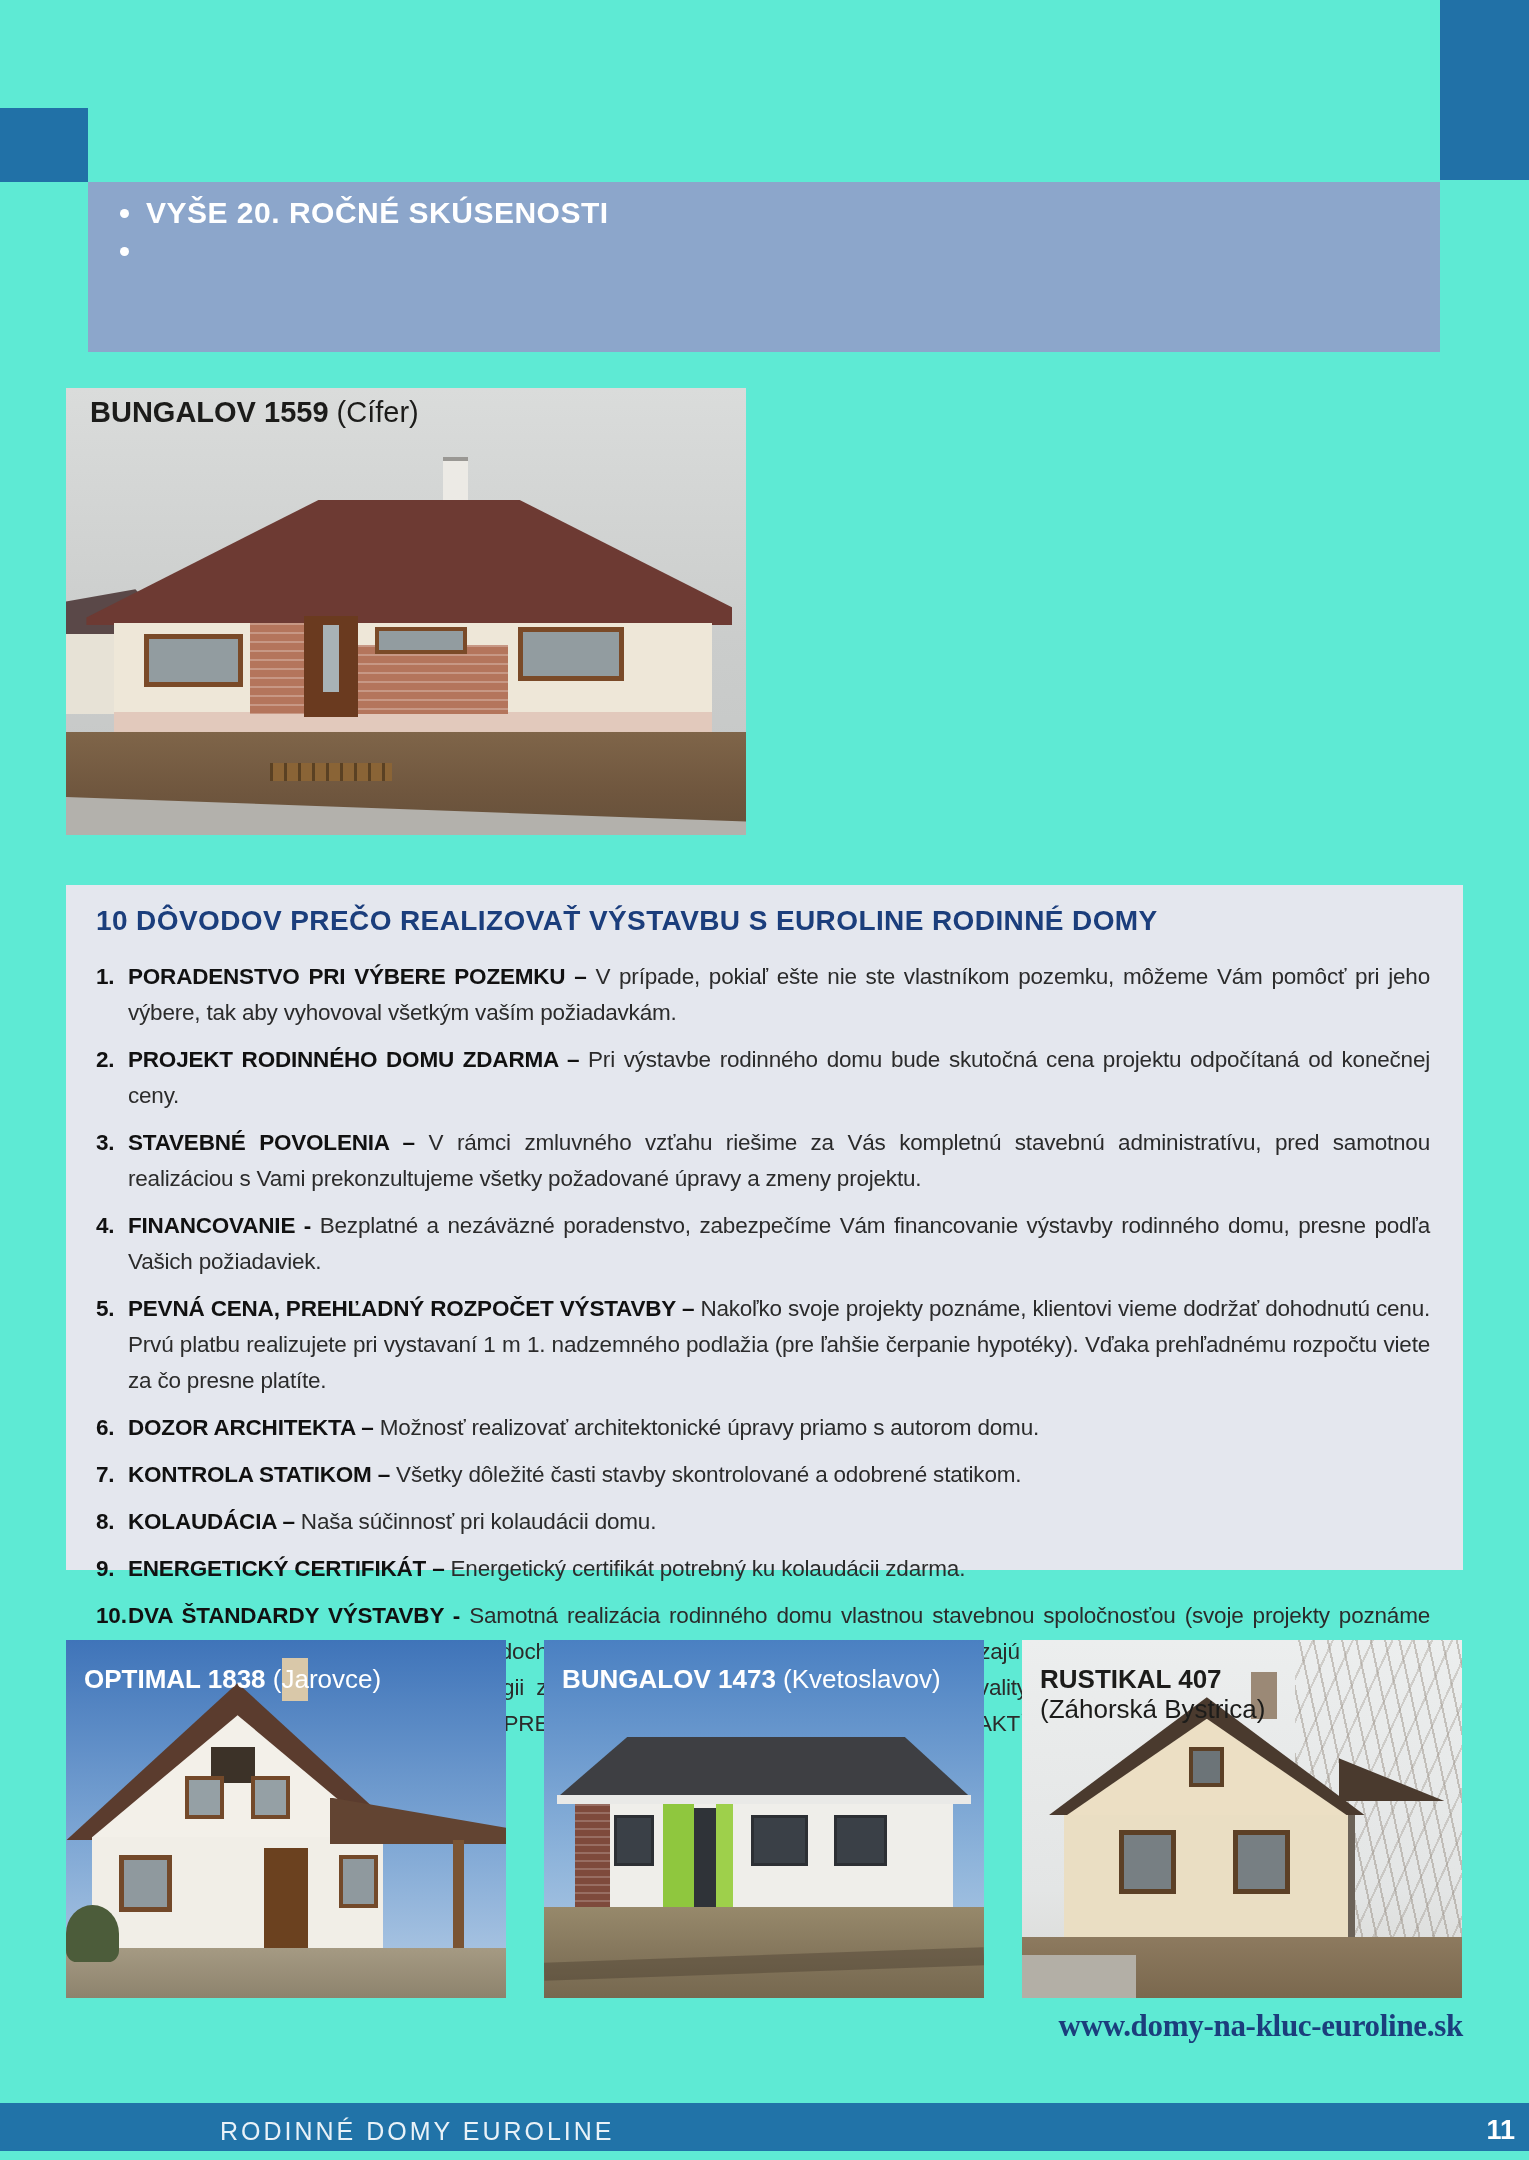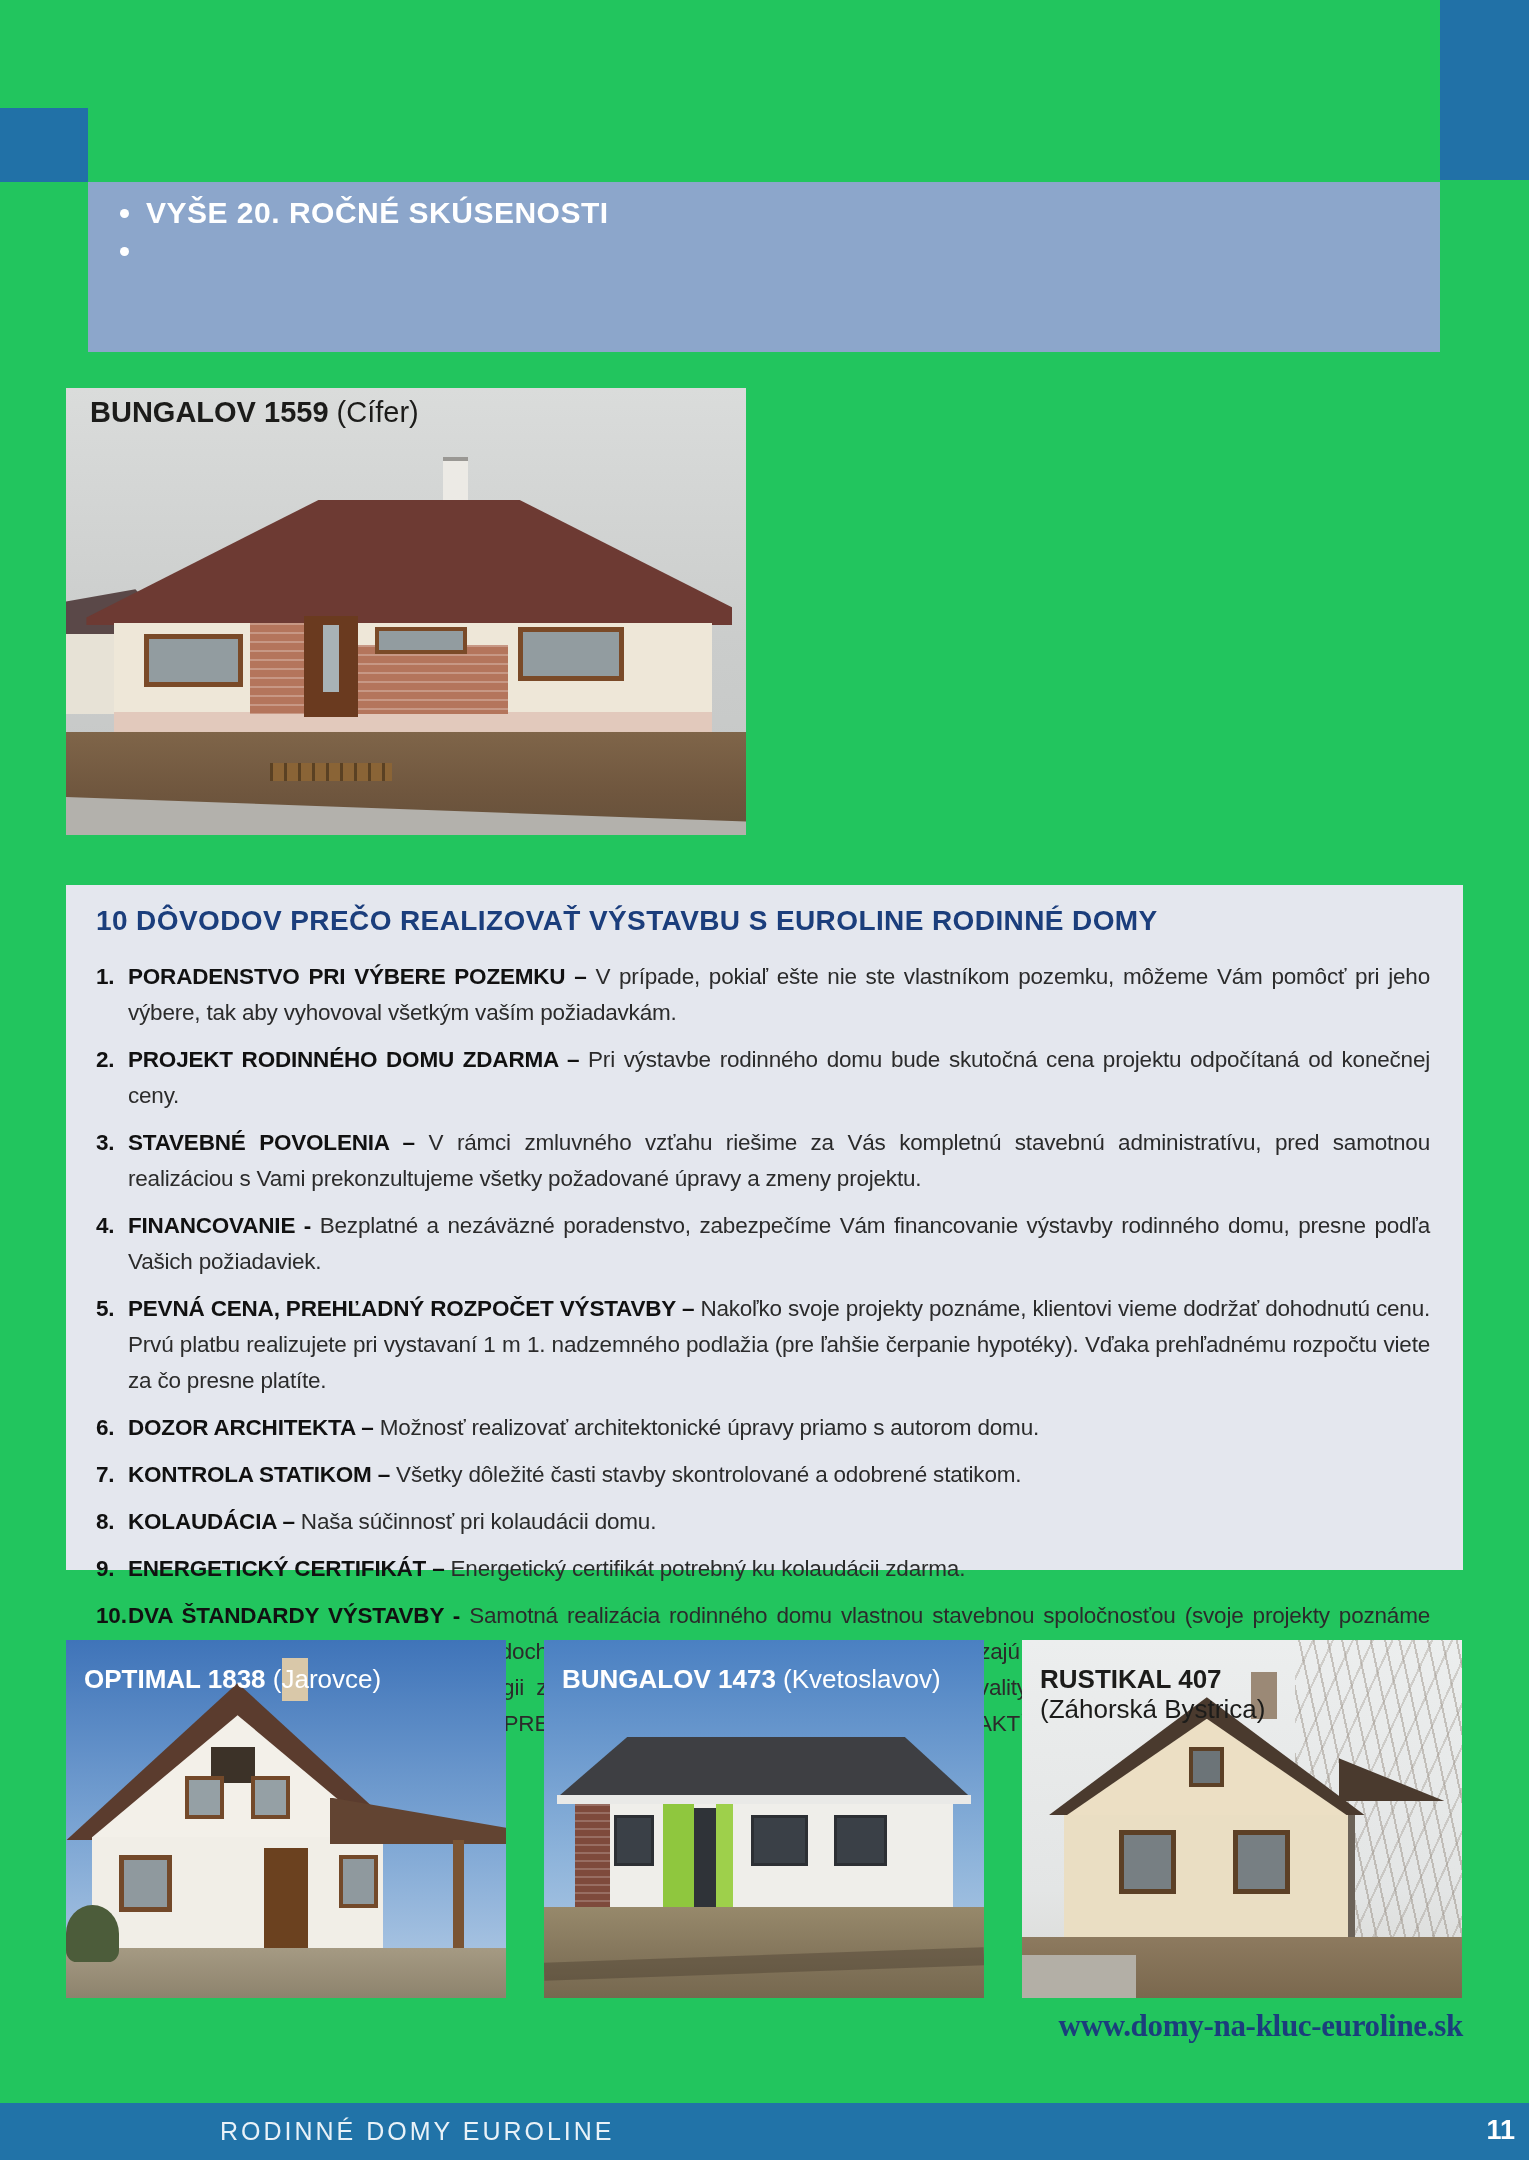--- a/index.html
+++ b/index.html
@@ -1,16 +1,16 @@
 <!DOCTYPE html>
 <html><head>
 <meta charset="utf-8">
 <style>
   html,body{margin:0;padding:0;background:#ffffff;}
-  .page{position:relative;width:1529px;height:2160px;background:#22c55e;overflow:hidden;
+  .page{position:relative;width:1529px;height:2160px;background:#5eead4;overflow:hidden;
         font-family:"Liberation Sans", sans-serif;margin:0 auto;}
 
   
   .corner-sq{position:absolute;left:0;top:108px;width:88px;height:74px;background:#2171a7;}
   .corner-band{position:absolute;right:0;top:0;width:89px;height:180px;background:#2171a7;}
 
   
   .banner{position:absolute;left:88px;top:182px;width:1352px;height:170px;background:#8ca6cb;}
   .banner ul{list-style:none;margin:0;padding:12px 0 0 32px;}
   .banner li{display:flex;align-items:center;height:38px;color:#ffffff;
@@ -141,21 +141,21 @@
   .reasons h2{margin:0 0 22px 0;font-size:28px;letter-spacing:0.4px;color:#1b3e7c;font-weight:bold;}
   .reasons ol{list-style:none;margin:0;padding:0;}
   .reason{position:relative;padding-left:32px;margin-bottom:11px;
           font-size:22.5px;line-height:36px;color:#2b2b2b;text-align:justify;letter-spacing:-0.2px;}
   .reason .num{position:absolute;left:0;top:0;font-weight:bold;color:#111111;}
   .reason b{font-weight:bold;color:#111111;}
 
   
   .website{position:absolute;left:863px;top:2008px;width:600px;text-align:right;
            font-size:31px;font-weight:bold;color:#1b3e7c;letter-spacing:-0.3px;font-family:Liberation Serif, serif;}
-  .footer{position:absolute;left:0;top:2103px;width:1529px;height:57px;background:#2173a8;}
+  .footer{position:absolute;left:0;top:2103px;width:1529px;height:48px;background:#2173a8;}
   .footer .brand{position:absolute;left:220px;top:14px;font-size:25px;letter-spacing:3px;color:#e9f2f8;}
   .footer .pagenum{position:absolute;right:14px;top:12px;font-size:27px;font-weight:bold;color:#ffffff;}
 </style>
 </head>
 <body>
 
 <div class="page">
 
   <div class="corner-sq"></div>
   <div class="corner-band"></div>

